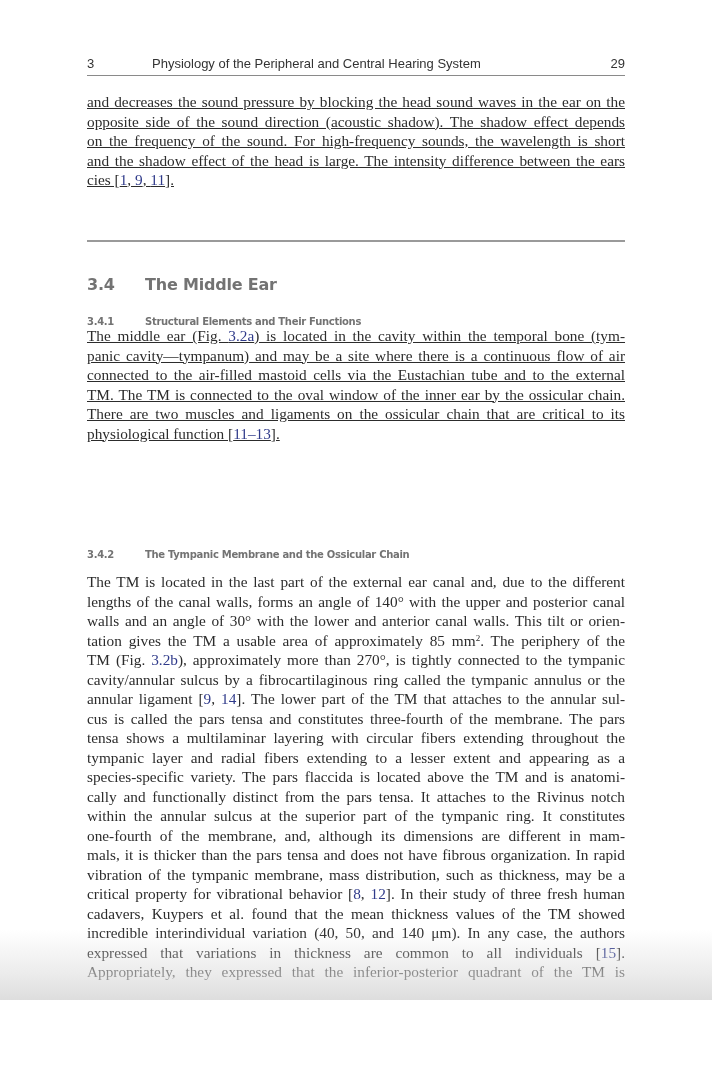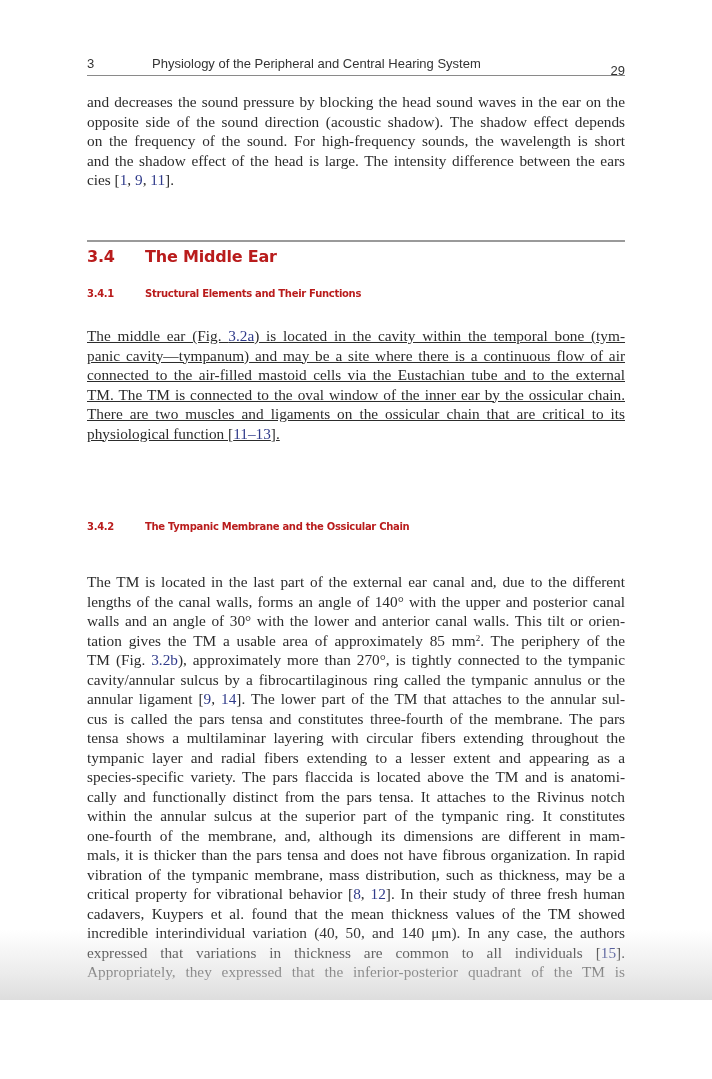--- a/index.html
+++ b/index.html
@@ -10,30 +10,30 @@
     color: #2a2a2a;
   }
   .page { position: absolute; left: 0; top: 0; width: 712px; height: 1000px; background: #fff; }
   .running-head {
     position: absolute; left: 87px; top: 55px; width: 538px; height: 20px;
     font-family: "Liberation Sans", sans-serif; font-size: 13px; color: #333;
     border-bottom: 1.5px solid #8a8a8a;
   }
   .running-head .chap-num { position: absolute; left: 0; top: 1px; }
   .running-head .chap-title { position: absolute; left: 21px; top: 1px; margin-left: 44px; }
-  .running-head .page-num { position: absolute; right: 0; top: 8px; text-align: right; }
+  .running-head .page-num { position: absolute; right: 0; top: 1px; text-align: right; }
 
   .para { position: absolute; left: 87px; width: 538px; font-size: 15.3px; line-height: 19.5px; color: #2c2c2c; }
   .line { display: block; height: 19.5px; white-space: nowrap; text-align: justify; text-align-last: justify; }
   .line.last { text-align-last: left; }
   .ref { color: #2f3a8a; }
   sup { font-size: 9px; line-height: 0; vertical-align: 5px; }
 
   .rule { position: absolute; left: 87px; top: 240px; width: 538px; height: 0; border-top: 2px solid #9a9a9a; }
-  .heading { position: absolute; left: 87px; font-family: "DejaVu Sans", sans-serif; font-weight: bold; color: #b91c1c; }
+  .heading { position: absolute; left: 87px; font-family: "DejaVu Sans", sans-serif; font-weight: bold; color: #737373; margin-top: 28px; }
   .heading .num { position: absolute; left: 0; top: 0; }
   .heading .txt { position: absolute; left: 58px; top: 0; white-space: nowrap; }
   .h2 { top: 247px; font-size: 16px; height: 22px; width: 540px; letter-spacing: -0.2px; }
   .h3 { font-size: 10px; height: 20px; width: 540px; letter-spacing: -0.3px; }
 
   .shade {
     position: absolute; left: 0; top: 930px; width: 712px; height: 72px;
     background: linear-gradient(to bottom, rgba(230,230,230,0) 0%, rgba(220,220,220,0.55) 60%, rgba(214,214,214,0.85) 100%);
   }
   .footer { position: absolute; left: 0; top: 1000px; width: 712px; height: 79px; background: #fff; }
@@ -42,21 +42,21 @@
 <body>
 
 <div class="page">
 
   <div class="running-head">
     <span class="chap-num">3</span>
     <span class="chap-title">Physiology of the Peripheral and Central Hearing System</span>
     <span class="page-num">29</span>
   </div>
 
-  <div class="para" style="top:92px;">
+  <div class="para" style="top:92px;text-decoration:underline;">
     <span class="line">and decreases the sound pressure by blocking the head sound waves in the ear on the</span>
     <span class="line">opposite side of the sound direction (acoustic shadow). The shadow effect depends</span>
     <span class="line">on the frequency of the sound. For high-frequency sounds, the wavelength is short</span>
     <span class="line">and the shadow effect of the head is large. The intensity difference between the ears</span>
     <span class="line last"><span>cies [</span><a class="ref">1</a>, <a class="ref">9</a>, <a class="ref">11</a><span>].</span></span>
   </div>
 
   <div class="rule"></div>
 
   <div class="heading h2">

